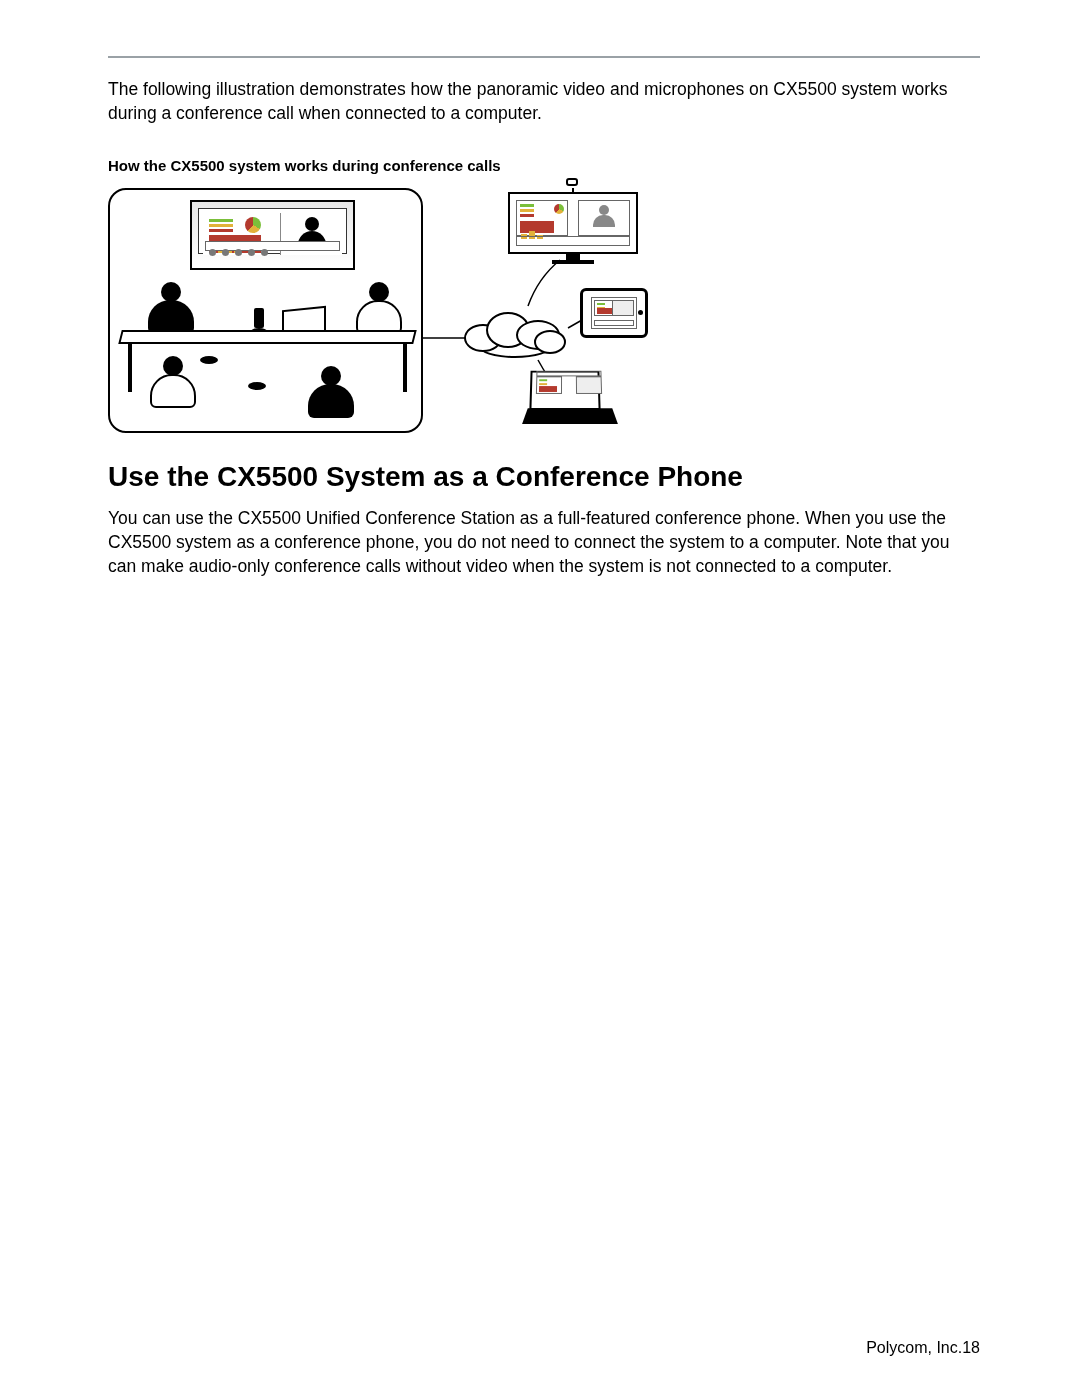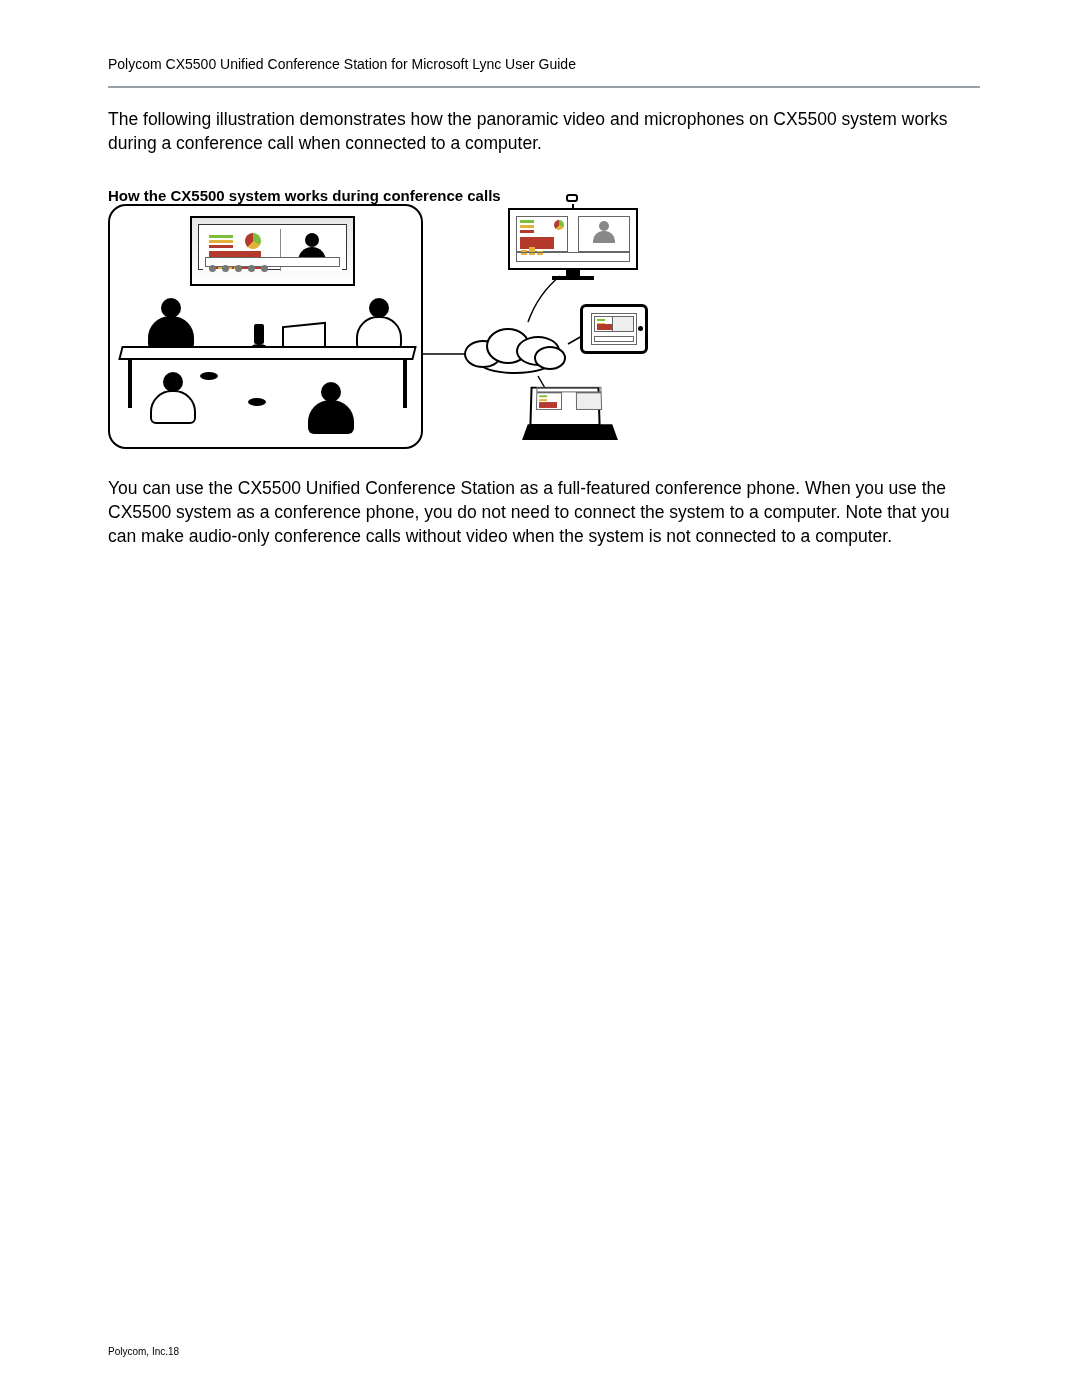--- a/index.html
+++ b/index.html
@@ -1,21 +1,21 @@
 <!DOCTYPE html>
 <html><head>
 <meta charset="utf-8">
 <style>
   * { box-sizing: border-box; margin: 0; padding: 0; }
   html, body { width: 1080px; height: 1397px; background: #fff; font-family: Arial, Helvetica, sans-serif; color: #000; }
   .page { position: relative; width: 1080px; height: 1397px; padding: 56px 100px 40px 108px; }
   .running-header { font-size: 14px; color: #000; margin-bottom: 14px; }
   .hr { height: 2px; background: #9aa1a6; margin-bottom: 20px; }
   .intro { font-size: 17.5px; line-height: 1.35; margin-bottom: 32px; }
-  .caption { font-size: 15px; font-weight: bold; }
+  .caption { font-size: 15px; font-weight: bold; margin-bottom: 14px; }
   .figure { width: 540px; height: 245px; position: relative; margin-bottom: 28px; }
   .room {
     position: absolute; left: 0; top: 0; width: 315px; height: 245px;
     border: 2px solid #000; border-radius: 18px; background: #fff; overflow: hidden;
   }
   .tv {
     position: absolute; left: 80px; top: 10px; width: 165px; height: 70px;
     border: 2px solid #000; background: linear-gradient(#e7e7e7,#ffffff);
   }
   .tv-inner { position: absolute; left: 6px; top: 6px; right: 6px; bottom: 14px; background: #fff; border: 1px solid #333; }
@@ -84,28 +84,27 @@
   .small-content .sp{position:absolute;left:2px;right:2px;bottom:2px;height:6px;border:1px solid #666;}
 
   .laptop{position:absolute;left:414px;top:182px;width:96px;height:60px;}
   .laptop .screen{position:absolute;left:8px;top:0;width:70px;height:40px;border:2px solid #000;background:#fff;transform:perspective(200px) rotateX(10deg);}
   .laptop .kbd{position:absolute;left:0;top:38px;width:96px;height:16px;background:#000;clip-path:polygon(6% 0,94% 0,100% 100%,0 100%);}
   .laptop .screen .inner{position:absolute;left:4px;top:4px;right:4px;bottom:4px;}
 
   h2.heading { font-size: 28px; font-weight: bold; margin-bottom: 14px; }
   .body { font-size: 17.5px; line-height: 1.35; }
 
-  .footer { position: absolute; left: 108px; right: 100px; bottom: 40px; display:flex; justify-content:flex-start; font-size:10px; }
+  .footer { position: absolute; left: 108px; right: 100px; bottom: 40px; display:flex; justify-content:flex-end; font-size:16px; }
 </style>
 </head>
 <body>
 
 <div class="page">
 
-  <div class="running-header">Polycom CX5500 Unified Conference Station for Microsoft Lync User Guide</div>
   <div class="hr"></div>
 
   <p class="intro">The following illustration demonstrates how the panoramic video and microphones on CX5500 system works during a conference call when connected to a computer.</p>
 
   <div class="caption">How the CX5500 system works during conference calls</div>
 
   <div class="figure" aria-label="Diagram of a conference room with four participants around a table using a CX5500 device connected to a laptop and wall display; the system connects through a cloud to a remote desktop monitor with webcam, a tablet, and a laptop, each showing the shared presentation, active-speaker video, and panoramic strip.">
 
     <div class="room">
       <div class="tv">
@@ -223,19 +222,20 @@
             <div style="position:absolute;left:2px;bottom:1px;width:18px;height:6px;background:#b43a2e;"></div>
           </div>
           <div class="sr" style="position:absolute;right:0;top:0;width:26px;height:18px;border:1px solid #666;background:#eee;"></div>
           <div class="sp" style="position:absolute;left:0;right:0;bottom:0;height:6px;border:1px solid #666;"></div>
         </div>
       </div>
       <div class="kbd"></div>
     </div>
   </div>
 
+  <h2 class="heading">Use the CX5500 System as a Conference Phone</h2>
   <p class="body">You can use the CX5500 Unified Conference Station as a full-featured conference phone. When you use the CX5500 system as a conference phone, you do not need to connect the system to a computer. Note that you can make audio-only conference calls without video when the system is not connected to a computer.</p>
 
   <div class="footer">
     <span>Polycom, Inc.</span>
     <span>18</span>
   </div>
 </div>
 
 </body></html>

